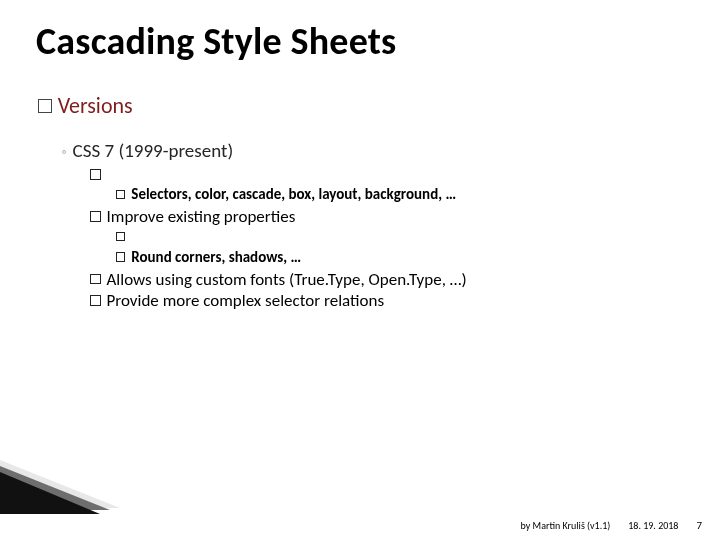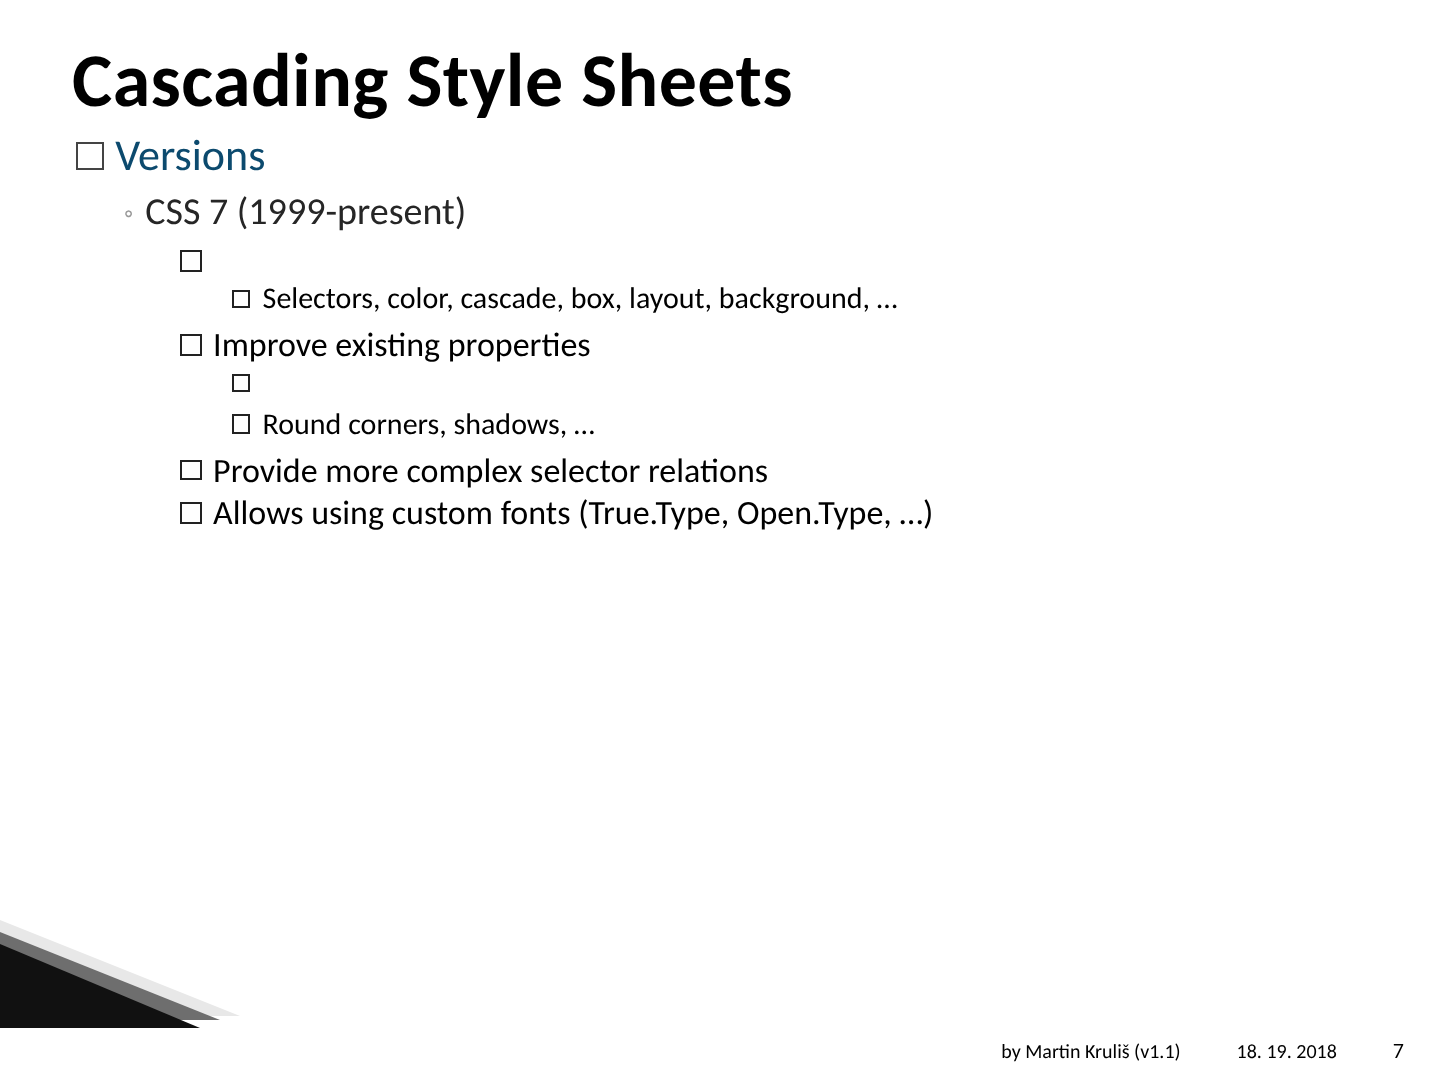--- a/index.html
+++ b/index.html
@@ -1,29 +1,29 @@
 <!DOCTYPE html>
 <html><head>
 <meta charset="utf-8">
 <style>
   * { margin: 0; padding: 0; box-sizing: border-box; }
   html, body { width: 720px; height: 540px; background: #fff; font-family: Calibri, "Segoe UI", Arial, sans-serif; color: #000; overflow: hidden; }
   .slide { position: relative; width: 720px; height: 540px; padding: 18px 36px 0 36px; }
-  .title { font-size: 38px; font-weight: 700; letter-spacing: 0.2px; margin-bottom: 0; }
-  .h1 { font-size: 22px; font-weight: 400; margin-left: 2px; margin-bottom: 4px; color: #0c4a6e; }
+  .title { font-size: 38px; font-weight: 700; letter-spacing: 0.2px; margin-bottom: 28px; }
+  .h1 { font-size: 22px; font-weight: 400; margin-left: 2px; margin-bottom: 20px; color: #7f1d1d; }
   .h1 .sq { color: #444; }
   .h2 { font-size: 19px; font-weight: 400; margin-left: 26px; margin-bottom: 2px; color: #262626; }
   .h2 .dia { color: #999; font-size: 13px; position: relative; top: -1px; margin-right: 6px; }
   .h3 { font-size: 17px; font-weight: 400; margin-left: 54px; margin-bottom: 0px; color: #000; line-height: 1.25; }
   .h3 .sq { color: #222; }
-  .h4 { font-size: 15px; font-weight: 400; margin-left: 80px; margin-bottom: 2px; color: #000; line-height: 1.25; }
+  .h4 { font-size: 15px; font-weight: 700; margin-left: 80px; margin-bottom: 2px; color: #000; line-height: 1.25; }
   .h4 .sq { color: #222; }
   .sq { display: inline-block; width: 0.62em; height: 0.62em; border: 1.4px solid currentColor; margin-right: 6px; position: relative; top: -0.02em; }
   .deco { position: absolute; left: 0; bottom: 26px; width: 120px; height: 54px; pointer-events: none; }
-  .footer { position: absolute; bottom: 8px; right: 18px; font-size: 10px; color: #000; display: flex; gap: 28px; align-items: baseline; }
+  .footer { position: absolute; bottom: 8px; right: 18px; font-size: 10px; color: #000; display: flex; gap: 18px; align-items: baseline; }
   .pagenum { font-size: 11px; color: #000; }
 </style>
 </head>
 <body>
 
 <div class="slide">
   <div class="title">Cascading Style Sheets</div>
 
   <div class="h1">
     <span class="sq"></span><span>Versions</span>
@@ -34,22 +34,22 @@
   </div>
 
   <div class="h3"><span class="sq"></span></div>
   <div class="h4"><span class="sq"></span><span>Selectors, color, cascade, box, layout, background, …</span></div>
 
   <div class="h3"><span class="sq"></span><span>Improve existing properties</span></div>
   <div class="h4"><span class="sq"></span></div>
 
   <div class="h4"><span class="sq"></span><span>Round corners, shadows, …</span></div>
 
+  <div class="h3"><span class="sq"></span><span>Allows using custom fonts (True.Type, Open.Type, …)</span></div>
   <div class="h3"><span class="sq"></span><span>Provide more complex selector relations</span></div>
-  <div class="h3"><span class="sq"></span><span>Allows using custom fonts (True.Type, Open.Type, …)</span></div>
 
   <svg class="deco" viewBox="0 0 120 54">
     <polygon points="0,0 120,48 0,48" fill="#e8e8e8"></polygon>
     <polygon points="0,6 110,50 0,50" fill="#6e6e6e"></polygon>
     <polygon points="0,12 100,54 0,54" fill="#111"></polygon>
   </svg>
 
   <div class="footer">
     <span>by Martin Kruliš (v1.1)</span>
     <span>18. 19. 2018</span>

